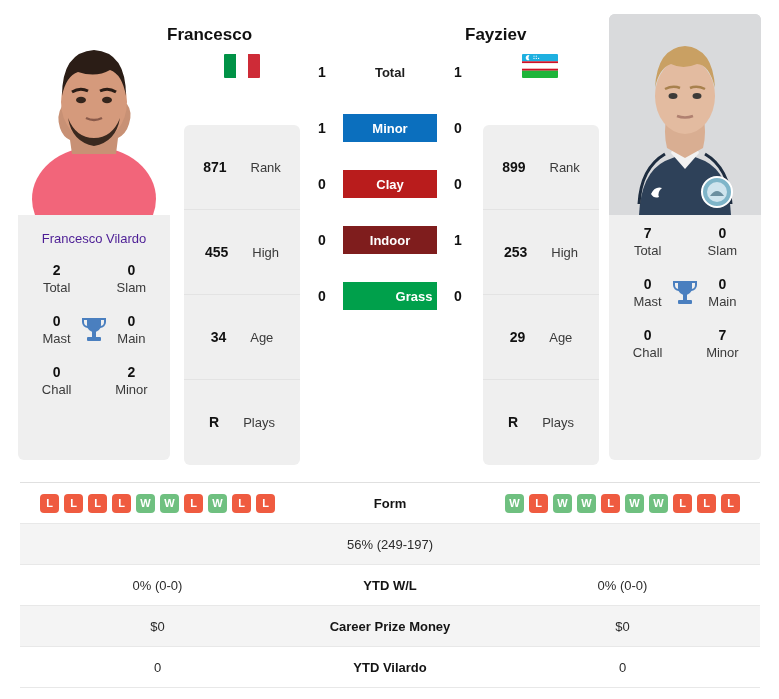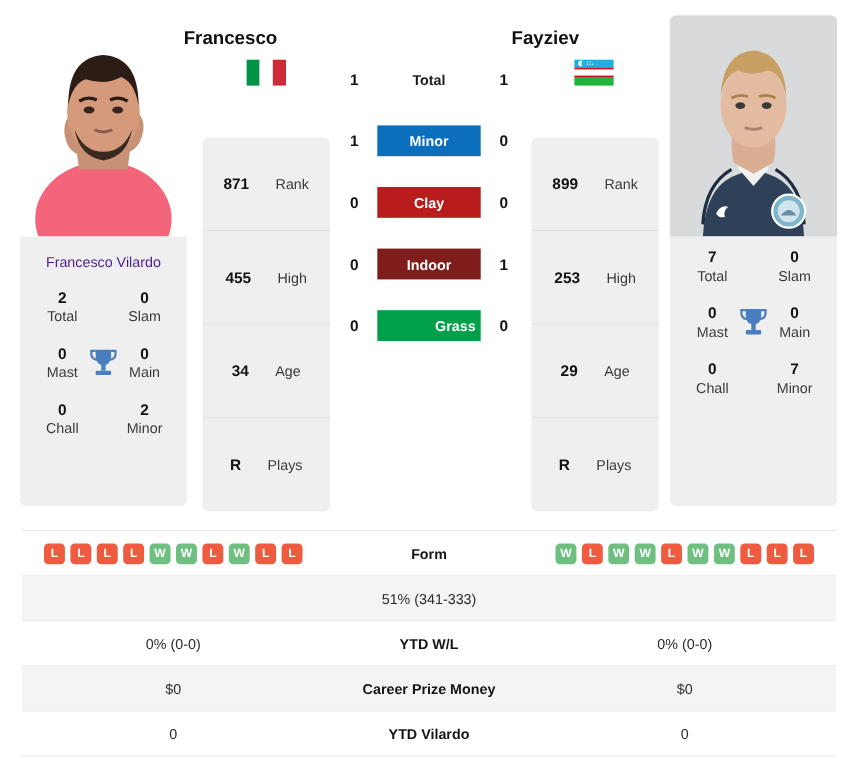--- a/index.html
+++ b/index.html
@@ -411,21 +411,21 @@
             <span class="form-badge L">L</span>
             <span class="form-badge W">W</span>
             <span class="form-badge W">W</span>
             <span class="form-badge L">L</span>
             <span class="form-badge L">L</span>
             <span class="form-badge L">L</span>
           </div>
         </div>
       </div>
       <div class="trow alt">
-        <div class="tcell-side">51% (341-333)</div>
+        <div class="tcell-side">56% (249-197)</div>
       </div>
       <div class="trow">
         <div class="tcell-side">0% (0-0)</div>
         <div class="tcell-mid">YTD W/L</div>
         <div class="tcell-side">0% (0-0)</div>
       </div>
       <div class="trow alt">
         <div class="tcell-side">$0</div>
         <div class="tcell-mid">Career Prize Money</div>
         <div class="tcell-side">$0</div>

